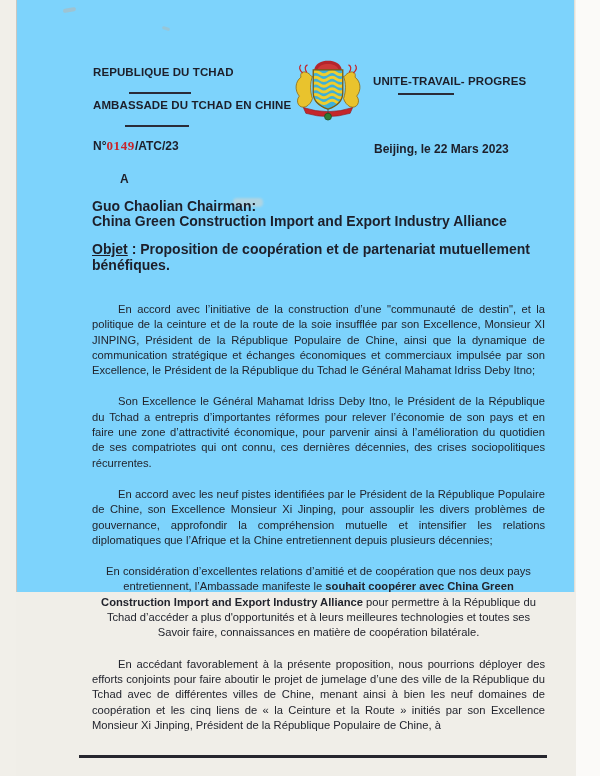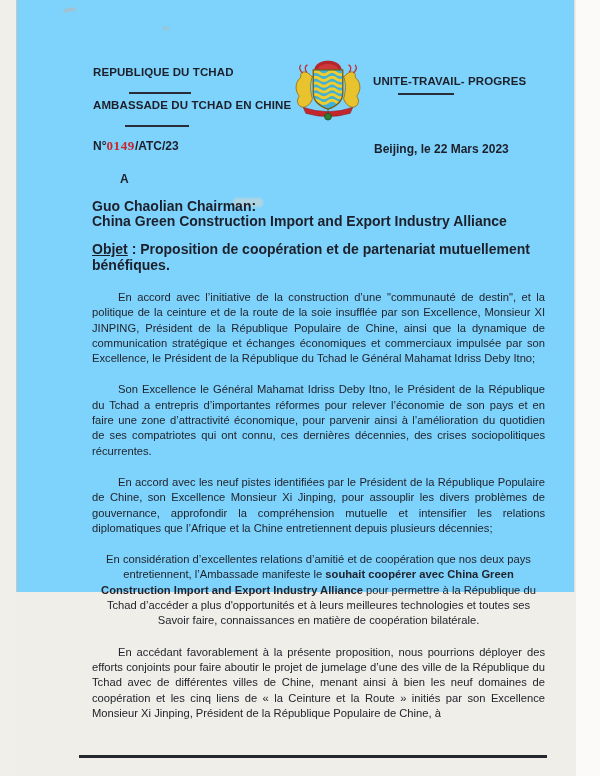--- a/index.html
+++ b/index.html
@@ -58,21 +58,21 @@
   .recipient { left:75px; top:199px; width:470px; font-weight:bold; font-size:14px;
                line-height:15px; color:#1d1f2a; }
 
   
   .subject { left:75px; top:241px; width:462px; font-weight:bold; font-size:14px;
              line-height:16px; color:#1d1f2a; }
   .subject-label { text-decoration:underline; }
 
   
   .body-text { left:75px; top:290px; width:453px; color:#22242d; }
-  .body-text p { margin:0 0 16px 0; font-size:11.2px; line-height:15.3px; }
+  .body-text p { margin:12px 0 16px 0; font-size:11.2px; line-height:15.3px; }
   .para-justify { text-align:justify; }
   .para-left { text-align:center; }
   .indent { text-indent:26px; }
   .body-text strong { font-weight:bold; }
 
   
   .footer-rule { left:62px; top:755px; width:468px; height:3px; background:#26262e; }
   .footer-address {
     left:0; top:761px; width:559px; text-align:center;
     font-family:"Liberation Serif", serif; font-weight:bold;

